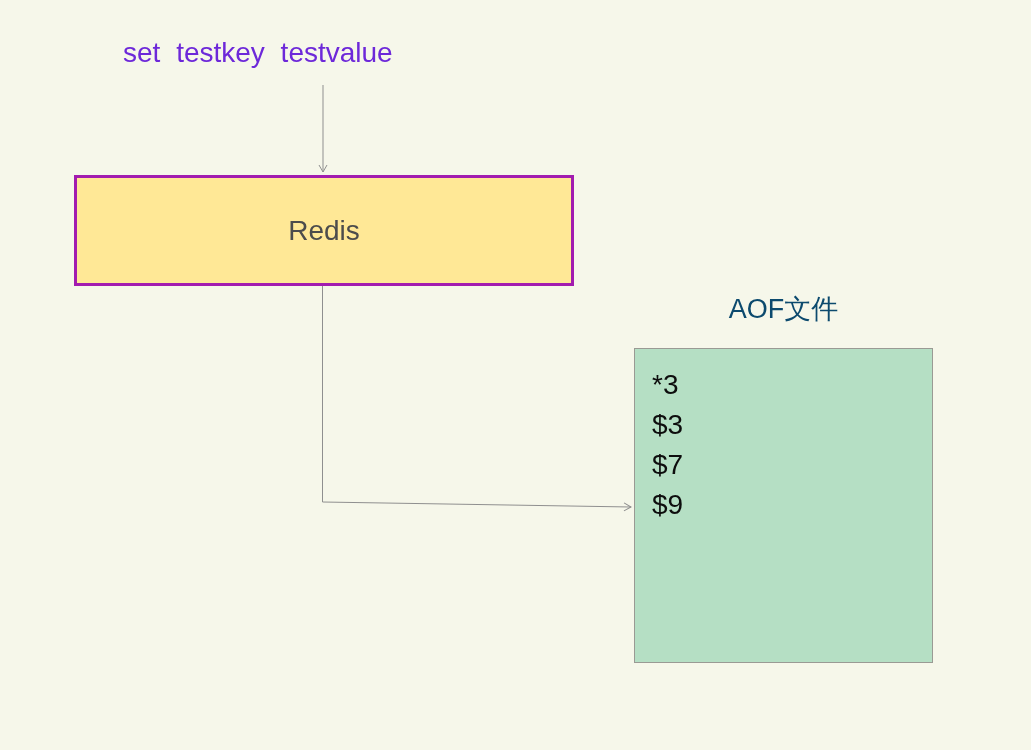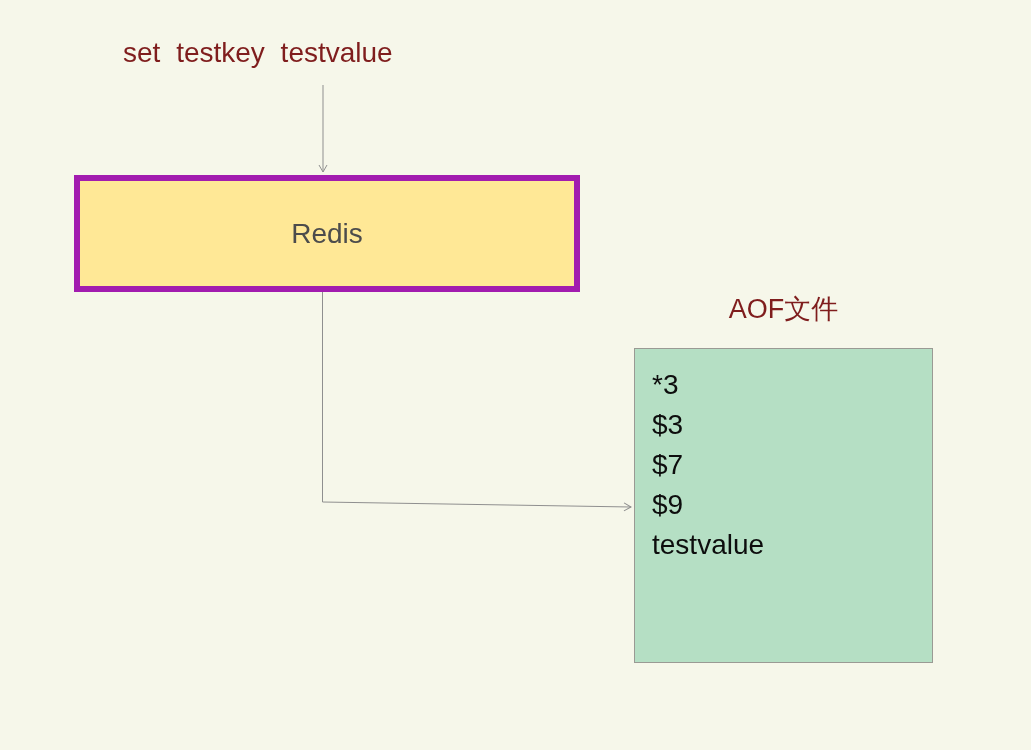--- a/index.html
+++ b/index.html
@@ -23,48 +23,48 @@
     width: 1031px;
     height: 750px;
     pointer-events: none;
   }
   .command-text {
     position: absolute;
     left: 123px;
     top: 38px;
     font-size: 28px;
     line-height: 30px;
-    color: #7f1d1d;
+    color: #6d28d9;
     word-spacing: 8px;
     white-space: nowrap;
   }
   .redis-box {
     position: absolute;
     left: 74px;
     top: 175px;
     width: 494px;
     height: 105px;
     background: #ffe896;
-    border: 6px solid #a21caf;
+    border: 3px solid #a21caf;
     display: flex;
     align-items: center;
     justify-content: center;
   }
   .redis-label {
     font-size: 28px;
     color: #4c4c4c;
   }
   .aof-title {
     position: absolute;
     left: 634px;
     top: 291px;
     width: 299px;
     text-align: center;
     font-size: 27px;
-    color: #7f1d1d;
+    color: #0c4a6e;
     white-space: nowrap;
   }
   .aof-box {
     position: absolute;
     left: 634px;
     top: 348px;
     width: 297px;
     height: 313px;
     background: #b5dfc4;
     border: 1px solid #9a9a94;
@@ -104,17 +104,16 @@
   </div>
 
   <div class="aof-title">AOF文件</div>
 
   <div class="aof-box">
     <div class="aof-lines">
       <div class="aof-line">*3</div>
       <div class="aof-line">$3</div>
       <div class="aof-line">$7</div>
       <div class="aof-line">$9</div>
-      <div class="aof-line">testvalue</div>
     </div>
   </div>
 
 </div>
 
 </body></html>

